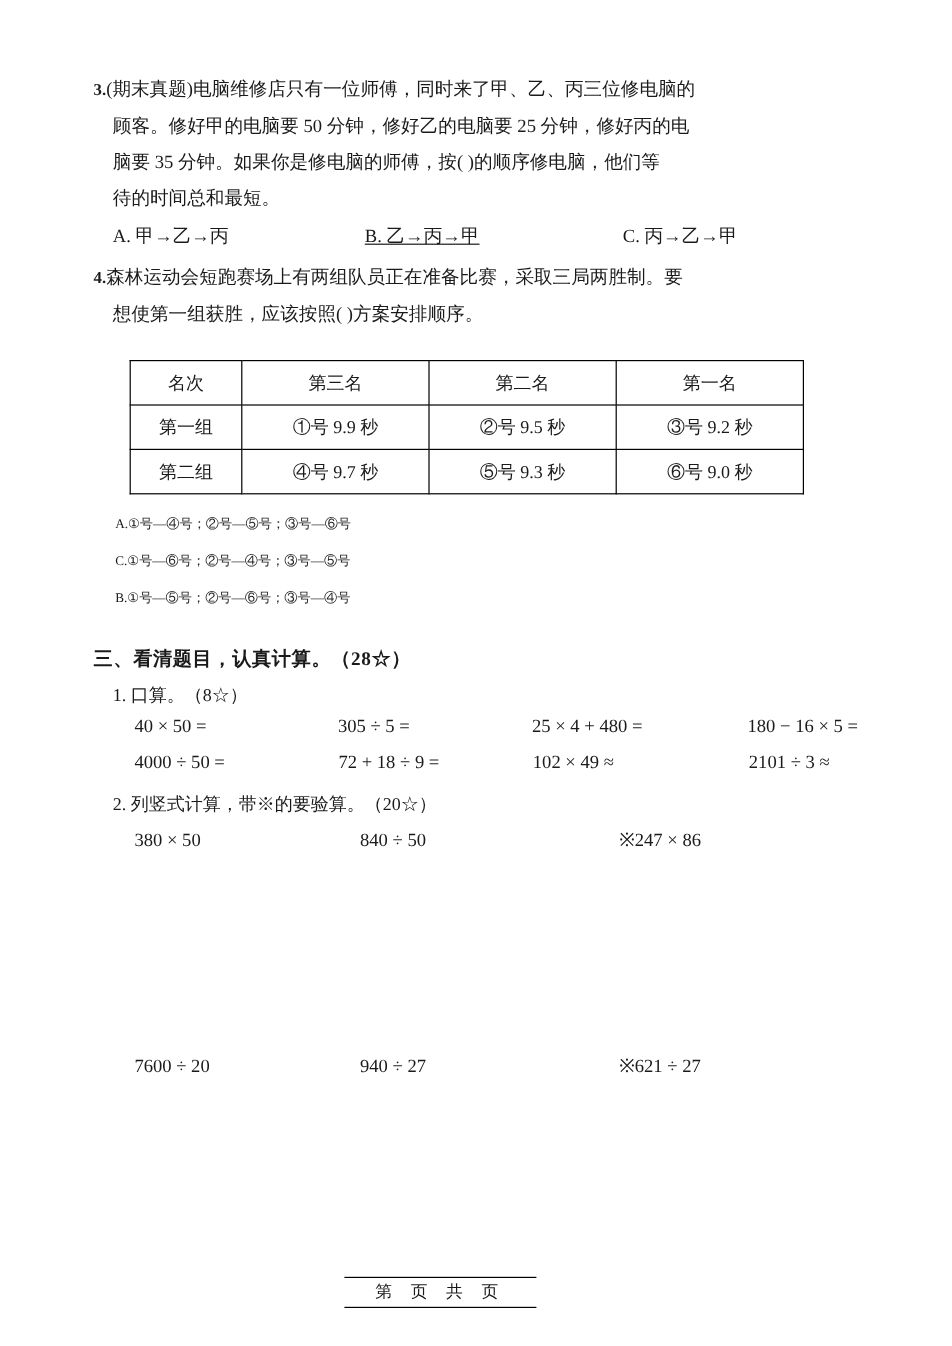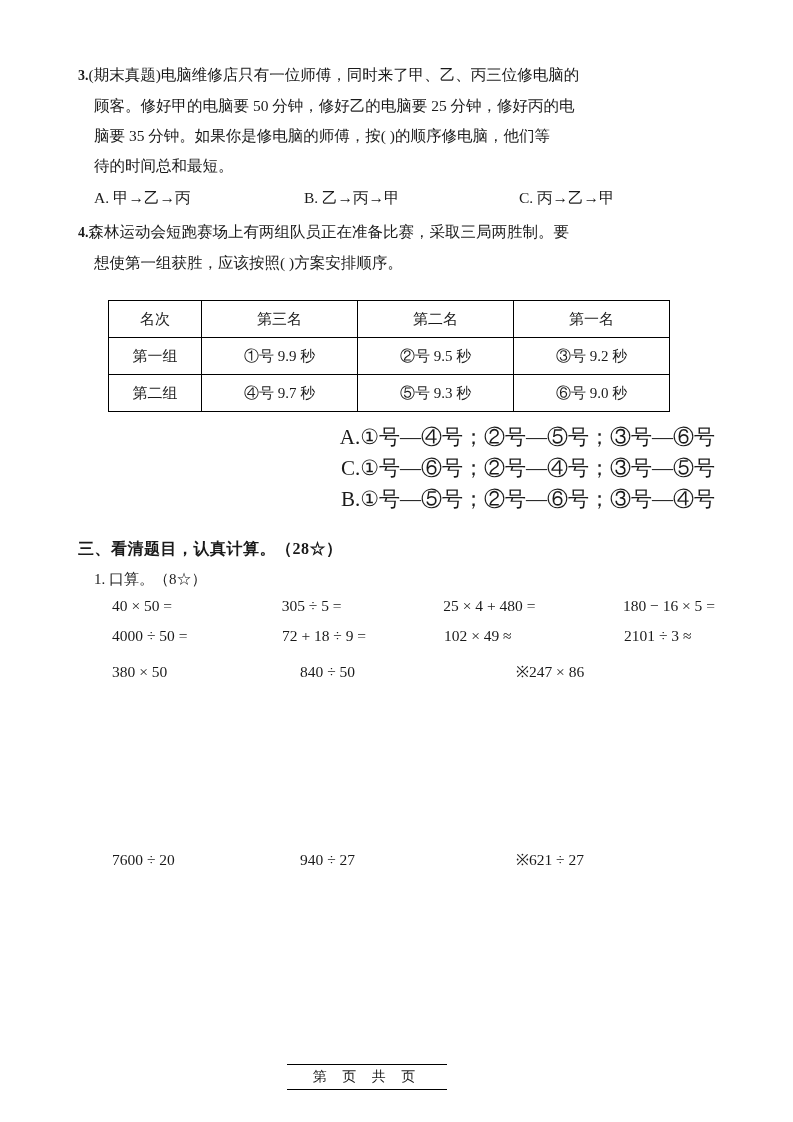--- a/index.html
+++ b/index.html
@@ -48,28 +48,27 @@
     font-size: 15.5px;
     line-height: 30px;
     display: flex;
     margin-left: 16px;
     margin-top: 2px;
   }
   .choices .c {
     white-space: nowrap;
   }
   .choice-a { width: 210px; }
-  .choice-b { width: 215px; }
+  .choice-b { width: 215px; text-decoration: underline; }
   .choice-c { width: auto; }
 
   .choice-block {
-    font-size: 21px;
+    font-size: 11px;
     line-height: 31px;
     margin-left: 18px;
-    text-align: right;
   }
 
   
   table.race {
     border-collapse: collapse;
     margin: 22px 0 10px 30px;
     font-size: 15px;
   }
   table.race td {
     border: 1px solid #000;
@@ -201,20 +200,21 @@
     <span class="cell w3">25 × 4 + 480 =</span>
     <span class="cell w4">180 − 16 × 5 =</span>
   </div>
   <div class="calc-row">
     <span class="cell w1">4000 ÷ 50 =</span>
     <span class="cell w2">72 + 18 ÷ 9 =</span>
     <span class="cell w3">102 × 49 ≈</span>
     <span class="cell w4">2101 ÷ 3 ≈</span>
   </div>
 
+  <div class="sub-q">2. 列竖式计算，带※的要验算。（20☆）</div>
   <div class="calc-row2">
     <span class="cell v1">380 × 50</span>
     <span class="cell v2">840 ÷ 50</span>
     <span class="cell v3">※247 × 86</span>
   </div>
 
   <div class="spacer-big"></div>
 
   <div class="calc-row2">
     <span class="cell v1">7600 ÷ 20</span>

